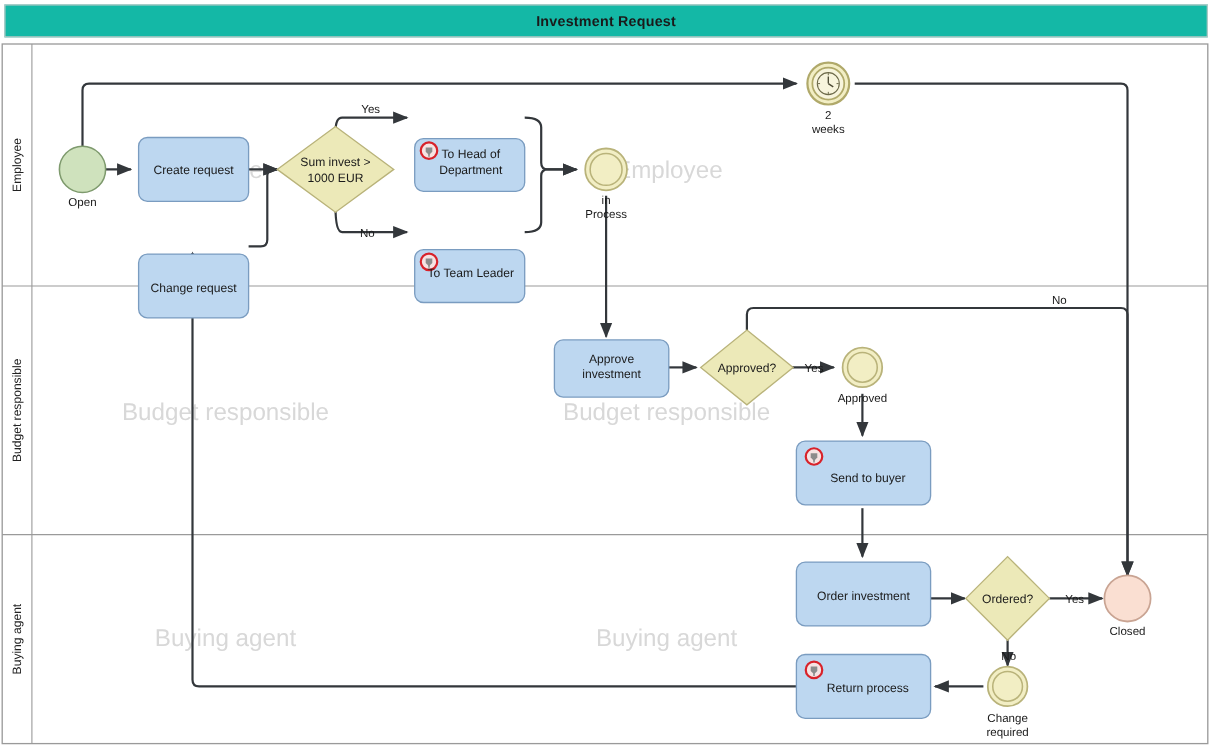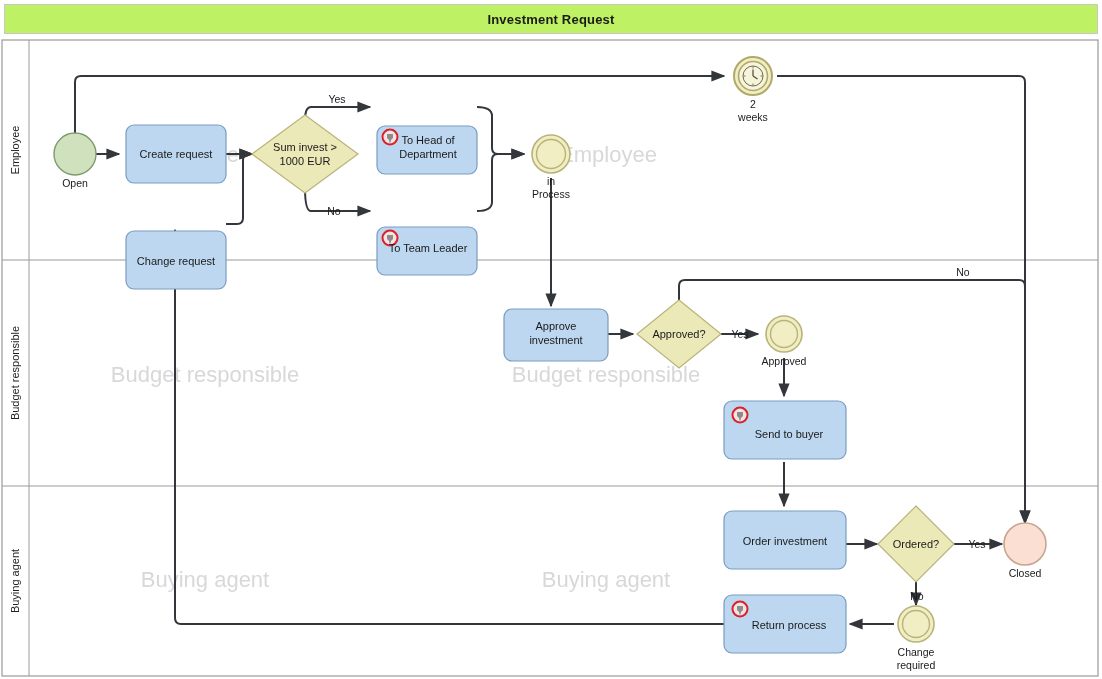--- a/index.html
+++ b/index.html
@@ -14,21 +14,21 @@
     height: 679px;
     background: #ffffff;
     overflow: hidden;
   }
   #title-bar {
     position: absolute;
     left: 4px;
     top: 4px;
     width: 1094px;
     height: 30px;
-    background: #bef264;
+    background: #14b8a6;
     border: 1px solid #c8c8c8;
     box-sizing: border-box;
     display: flex;
     align-items: center;
     justify-content: center;
   }
   #title-text {
     font-size: 13px;
     font-weight: bold;
     color: #1a1a1a;

